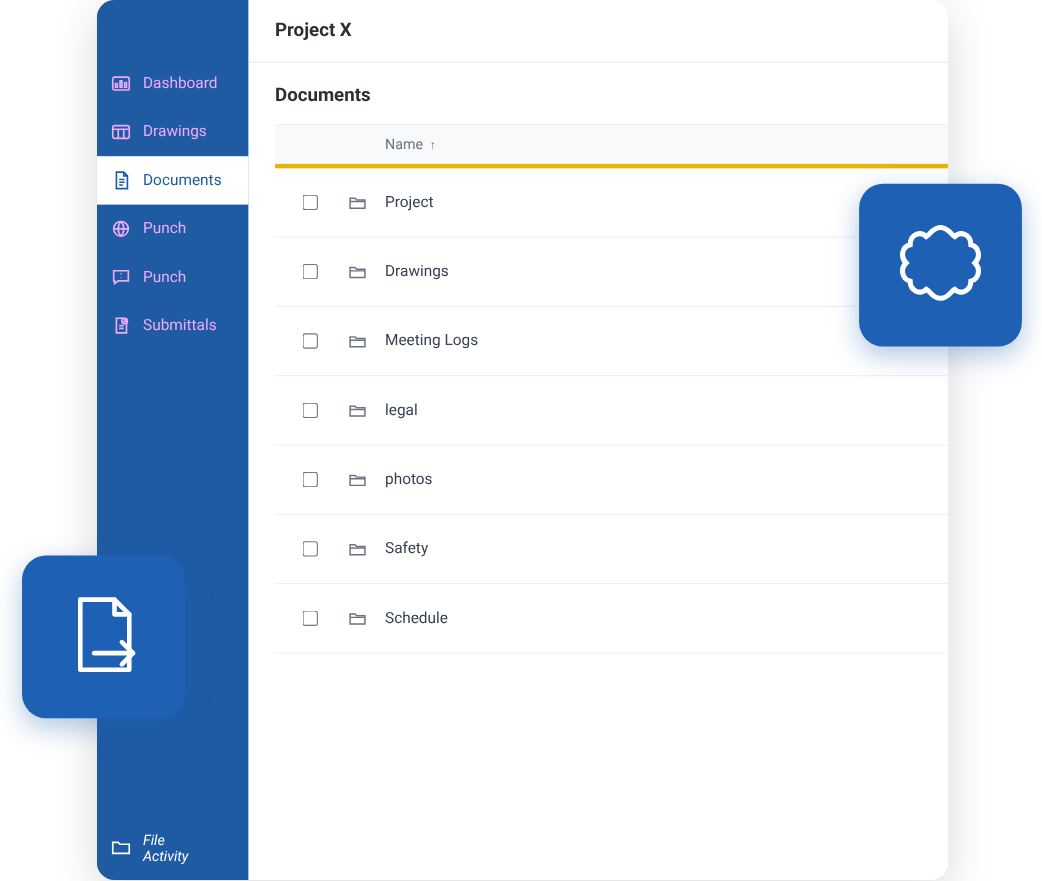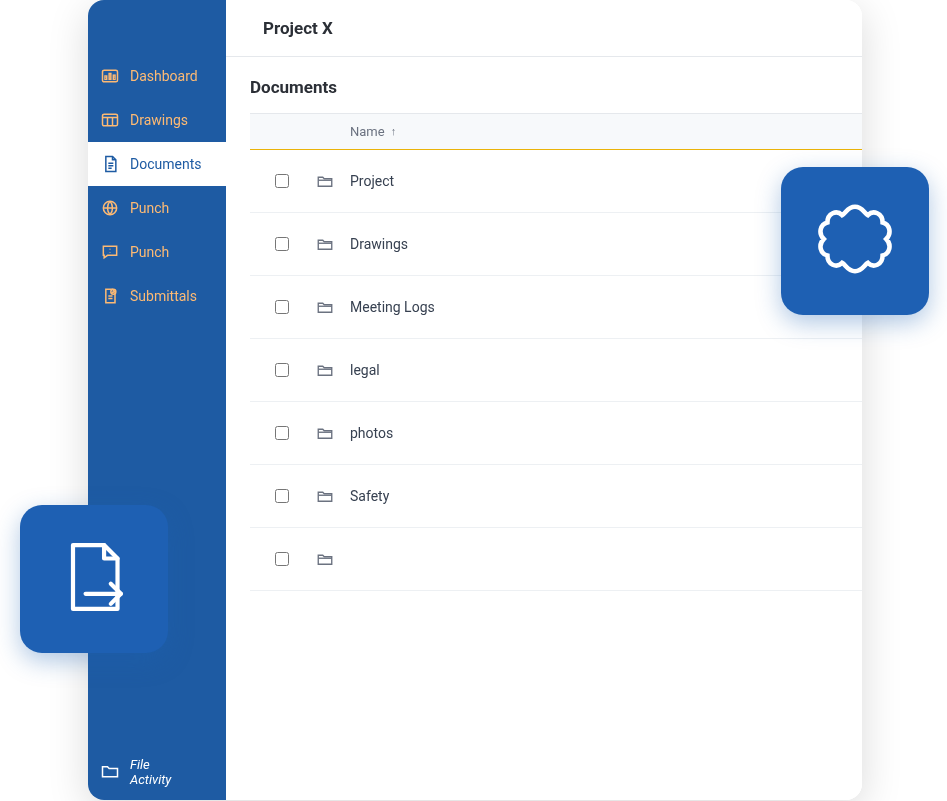--- a/index.html
+++ b/index.html
@@ -32,21 +32,21 @@
       flex-direction: column;
       font-size: 14px;
     }
     .sidebar-spacer-top { height: 54px; }
     .sidebar-item {
       display: flex;
       align-items: center;
       gap: 10px;
       padding: 12px 12px;
       cursor: pointer;
-      color: #fdba74;
+      color: #f0abfc;
     }
     .sidebar-item.active {
       background: #fff;
       color: #1e5ba3;
     }
     .sidebar-item .icon-slot {
       width: 20px; height: 20px;
       display: flex; align-items: center; justify-content: center;
       flex-shrink: 0;
     }
@@ -68,40 +68,39 @@
       overflow: hidden;
     }
     .main-header {
       padding: 18px 24px;
       border-bottom: 1px solid #e5e8ec;
     }
     .main-header .title {
       font-weight: 700;
       font-size: 17px;
       color: #2b2f36;
-      margin-left: 13px;
     }
     .section-title {
       padding: 20px 24px 16px 24px;
       font-weight: 700;
       font-size: 17px;
       color: #2b2f36;
     }
     .table-container {
       margin: 0 0 0 24px;
       border-top: 1px solid #e5e8ec;
     }
     .table-header {
       display: flex;
       align-items: center;
       padding: 10px 0 10px 14px;
       font-size: 13px;
       color: #6b7280;
       background: #f7f9fb;
-      border-bottom: 1px solid #eab308;
+      border-bottom: 4px solid #eab308;
     }
     .col-check { width: 36px; display:flex; align-items:center; justify-content:center;}
     .col-icon { width: 50px; }
     .col-name { flex: 1; display: flex; align-items: center; gap: 6px; }
     .sort-arrow { font-size: 11px; color:#6b7280;}
 
     .table-row {
       display: flex;
       align-items: center;
       padding: 22px 0 22px 14px;
@@ -327,20 +326,21 @@
       <div class="table-row">
         <div class="row-checkbox">
             <input type="checkbox" style="">
           </div>
         <div class="row-icon">
           <svg width="18" height="18" viewBox="0 0 24 24" fill="none" stroke="currentColor" stroke-width="1.8">
               <path d="M3 7h6l2 2h10v10H3z"></path>
               <path d="M3 11h18"></path>
             </svg>
         </div>
+        <div class="row-name">Schedule</div>
       </div>
 
     </div>
   </div>
 </div>
 
 <div class="badge-left">
   <span>
     <svg width="84" height="84" viewBox="0 0 100 100" fill="none" stroke="#ffffff" stroke-width="5" stroke-linejoin="round" stroke-linecap="round">
       <path d="M25 12 H62 L78 28 V88 H25 Z" fill="none"></path>

